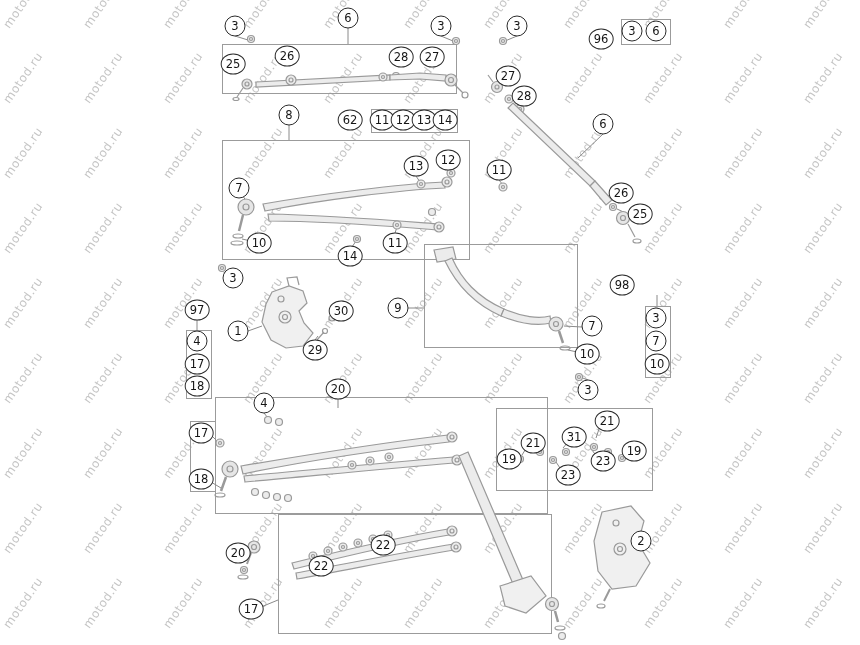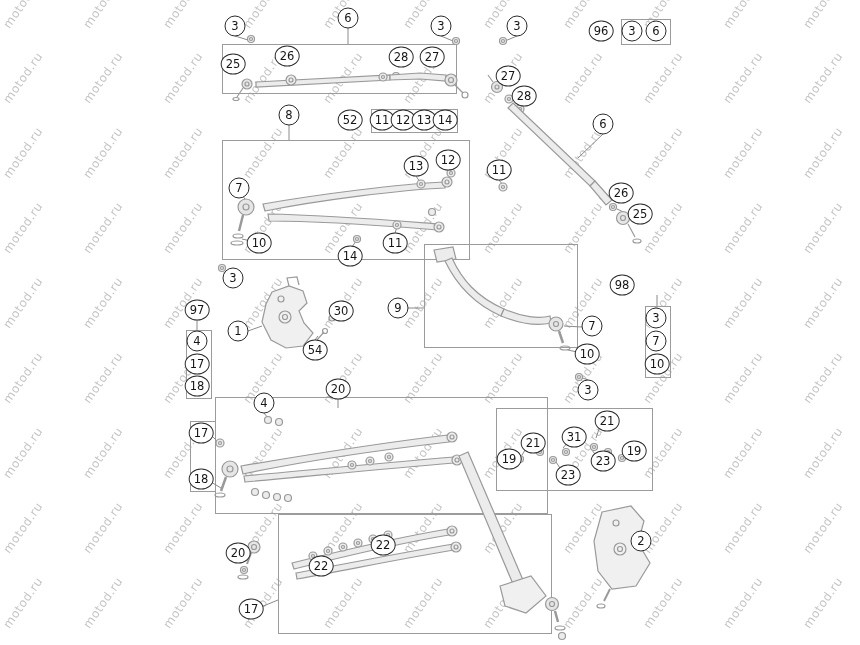--- a/index.html
+++ b/index.html
@@ -377,31 +377,31 @@
       <line x1="610" y1="589" x2="604" y2="601" stroke-width="2"></line>
       <ellipse cx="601" cy="606" rx="4" ry="2"></ellipse>
     </g>
   </svg>
 
   <div id="callout-layer">
       <div class="callout" style="left: 235px; top: 26px;">3</div>
       <div class="callout" style="left: 348px; top: 18px;">6</div>
       <div class="callout" style="left: 441px; top: 26px;">3</div>
       <div class="callout" style="left: 517px; top: 26px;">3</div>
-      <div class="callout" style="left: 601px; top: 31px;">96</div>
+      <div class="callout" style="left: 601px; top: 39px;">96</div>
       <div class="callout" style="left: 632px; top: 31px;">3</div>
       <div class="callout" style="left: 656px; top: 31px;">6</div>
       <div class="callout" style="left: 233px; top: 64px;">25</div>
       <div class="callout" style="left: 287px; top: 56px;">26</div>
       <div class="callout" style="left: 401px; top: 57px;">28</div>
       <div class="callout" style="left: 432px; top: 57px;">27</div>
       <div class="callout" style="left: 508px; top: 76px;">27</div>
       <div class="callout" style="left: 524px; top: 96px;">28</div>
       <div class="callout" style="left: 289px; top: 115px;">8</div>
-      <div class="callout" style="left: 350px; top: 120px;">52</div>
+      <div class="callout" style="left: 350px; top: 120px;">62</div>
       <div class="callout" style="left: 382px; top: 120px;">11</div>
       <div class="callout" style="left: 403px; top: 120px;">12</div>
       <div class="callout" style="left: 424px; top: 120px;">13</div>
       <div class="callout" style="left: 445px; top: 120px;">14</div>
       <div class="callout" style="left: 603px; top: 124px;">6</div>
       <div class="callout" style="left: 416px; top: 166px;">13</div>
       <div class="callout" style="left: 448px; top: 160px;">12</div>
       <div class="callout" style="left: 499px; top: 170px;">11</div>
       <div class="callout" style="left: 239px; top: 188px;">7</div>
       <div class="callout" style="left: 621px; top: 193px;">26</div>
@@ -411,21 +411,21 @@
       <div class="callout" style="left: 395px; top: 243px;">11</div>
       <div class="callout" style="left: 233px; top: 278px;">3</div>
       <div class="callout" style="left: 622px; top: 285px;">98</div>
       <div class="callout" style="left: 197px; top: 310px;">97</div>
       <div class="callout" style="left: 398px; top: 308px;">9</div>
       <div class="callout" style="left: 341px; top: 311px;">30</div>
       <div class="callout" style="left: 238px; top: 331px;">1</div>
       <div class="callout" style="left: 592px; top: 326px;">7</div>
       <div class="callout" style="left: 656px; top: 318px;">3</div>
       <div class="callout" style="left: 197px; top: 341px;">4</div>
-      <div class="callout" style="left: 315px; top: 350px;">54</div>
+      <div class="callout" style="left: 315px; top: 350px;">29</div>
       <div class="callout" style="left: 656px; top: 341px;">7</div>
       <div class="callout" style="left: 587px; top: 354px;">10</div>
       <div class="callout" style="left: 197px; top: 364px;">17</div>
       <div class="callout" style="left: 657px; top: 364px;">10</div>
       <div class="callout" style="left: 197px; top: 386px;">18</div>
       <div class="callout" style="left: 338px; top: 389px;">20</div>
       <div class="callout" style="left: 588px; top: 390px;">3</div>
       <div class="callout" style="left: 264px; top: 403px;">4</div>
       <div class="callout" style="left: 607px; top: 421px;">21</div>
       <div class="callout" style="left: 201px; top: 433px;">17</div>

